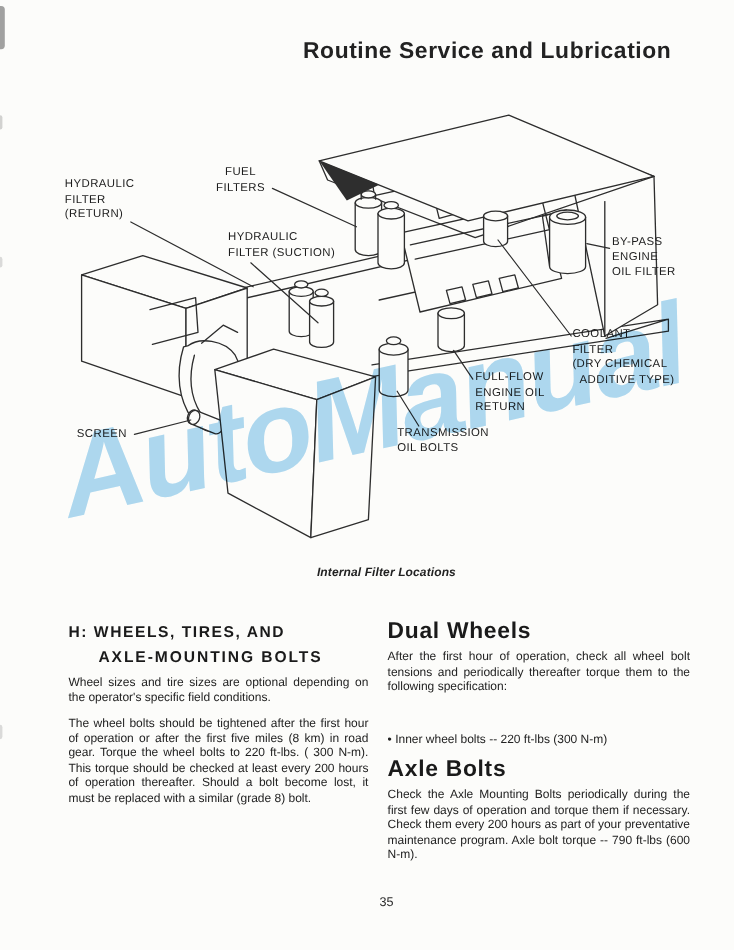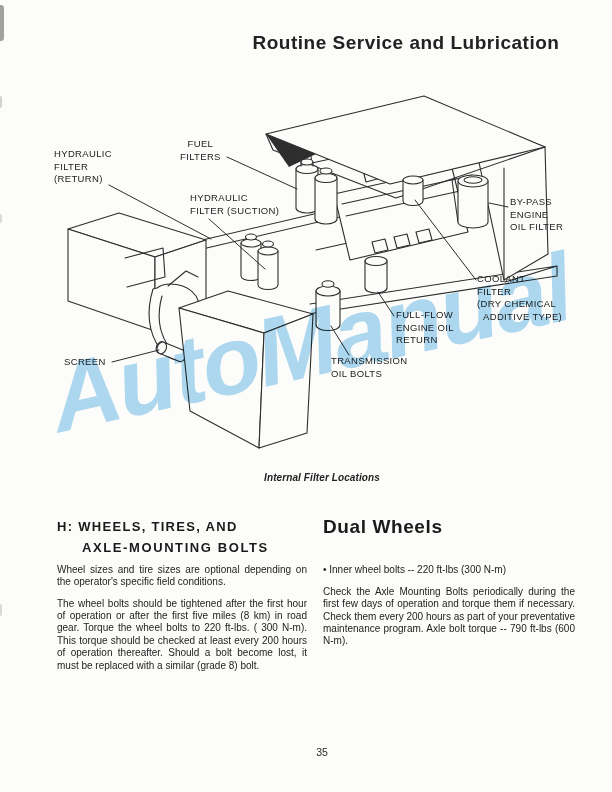--- a/index.html
+++ b/index.html
@@ -182,17 +182,19 @@
 
 <div class="abs col col-left">
   <div class="h-major">H: WHEELS, TIRES, AND</div>
   <div class="h-major line2">AXLE-MOUNTING BOLTS</div>
   <div class="para intro">Wheel sizes and tire sizes are optional depending on the operator's specific field conditions.</div>
   <div class="para">The wheel bolts should be tightened after the first hour of operation or after the first five miles (8 km) in road gear. Torque the wheel bolts to 220 ft-lbs. ( 300 N-m). This torque should be checked at least every 200 hours of operation thereafter. Should a bolt become lost, it must be replaced with a similar (grade 8) bolt.</div>
 </div>
 
 <div class="abs col col-right">
   <div class="h-sub">Dual Wheels</div>
+  <div class="para">After the first hour of operation, check all wheel bolt tensions and periodically thereafter torque them to the following specification:</div>
   <div class="bullet">• Inner wheel bolts -- 220 ft-lbs (300 N-m)</div>
+  <div class="h-sub mt13">Axle Bolts</div>
   <div class="para">Check the Axle Mounting Bolts periodically during the first few days of operation and torque them if necessary. Check them every 200 hours as part of your preventative maintenance program. Axle bolt torque -- 790 ft-lbs (600 N-m).</div>
 </div>
 
 <div class="abs page-number">35</div>
 
 </body></html>

